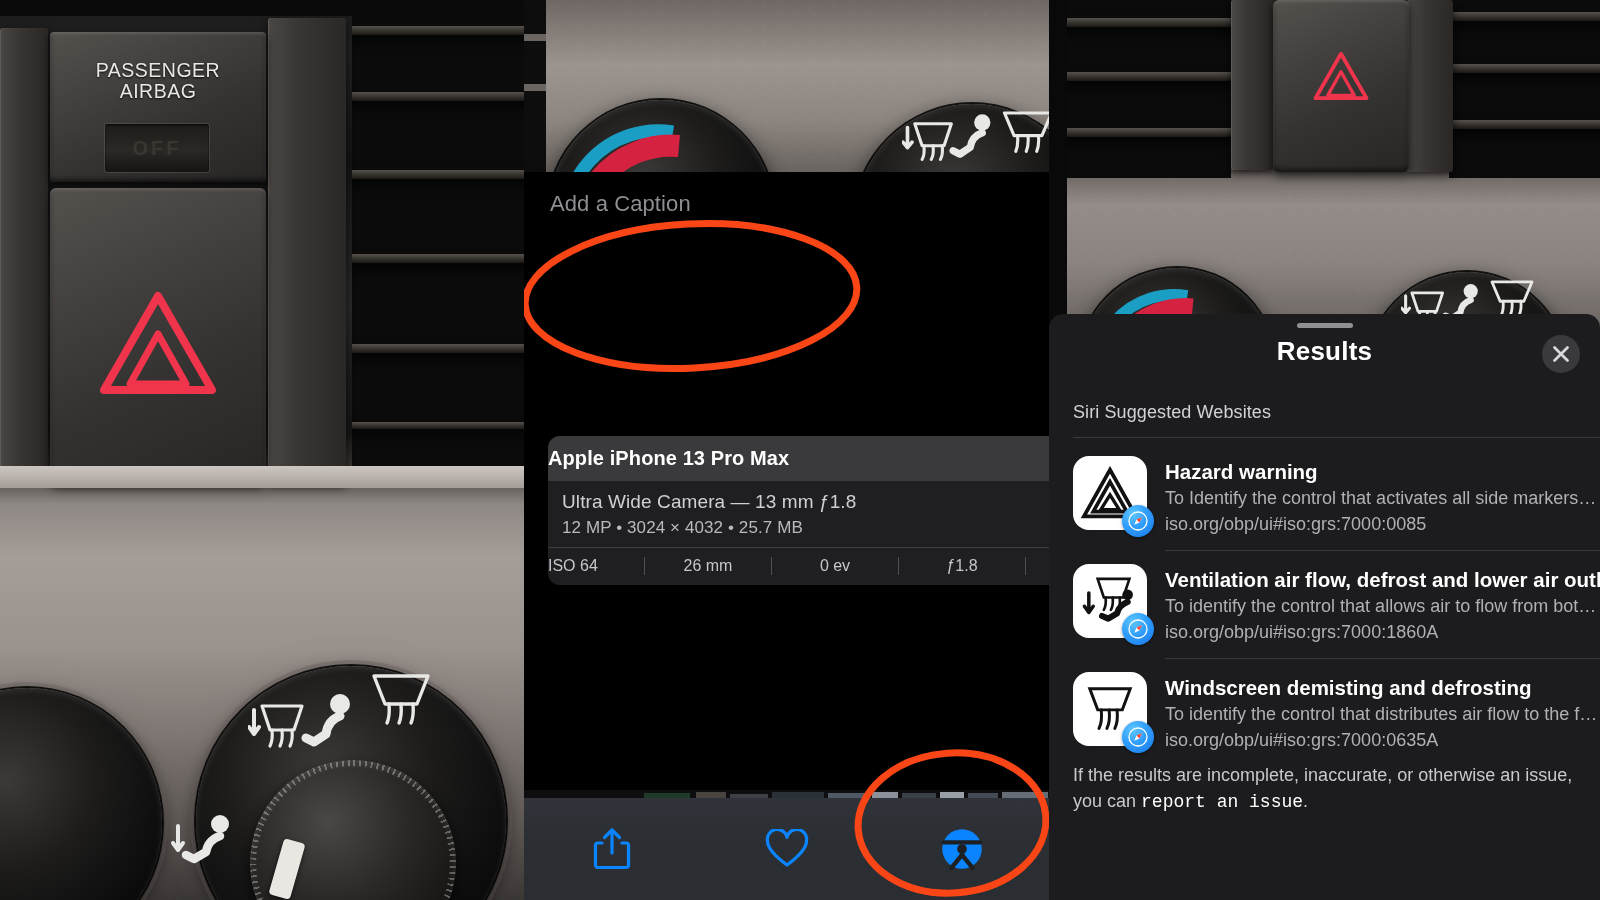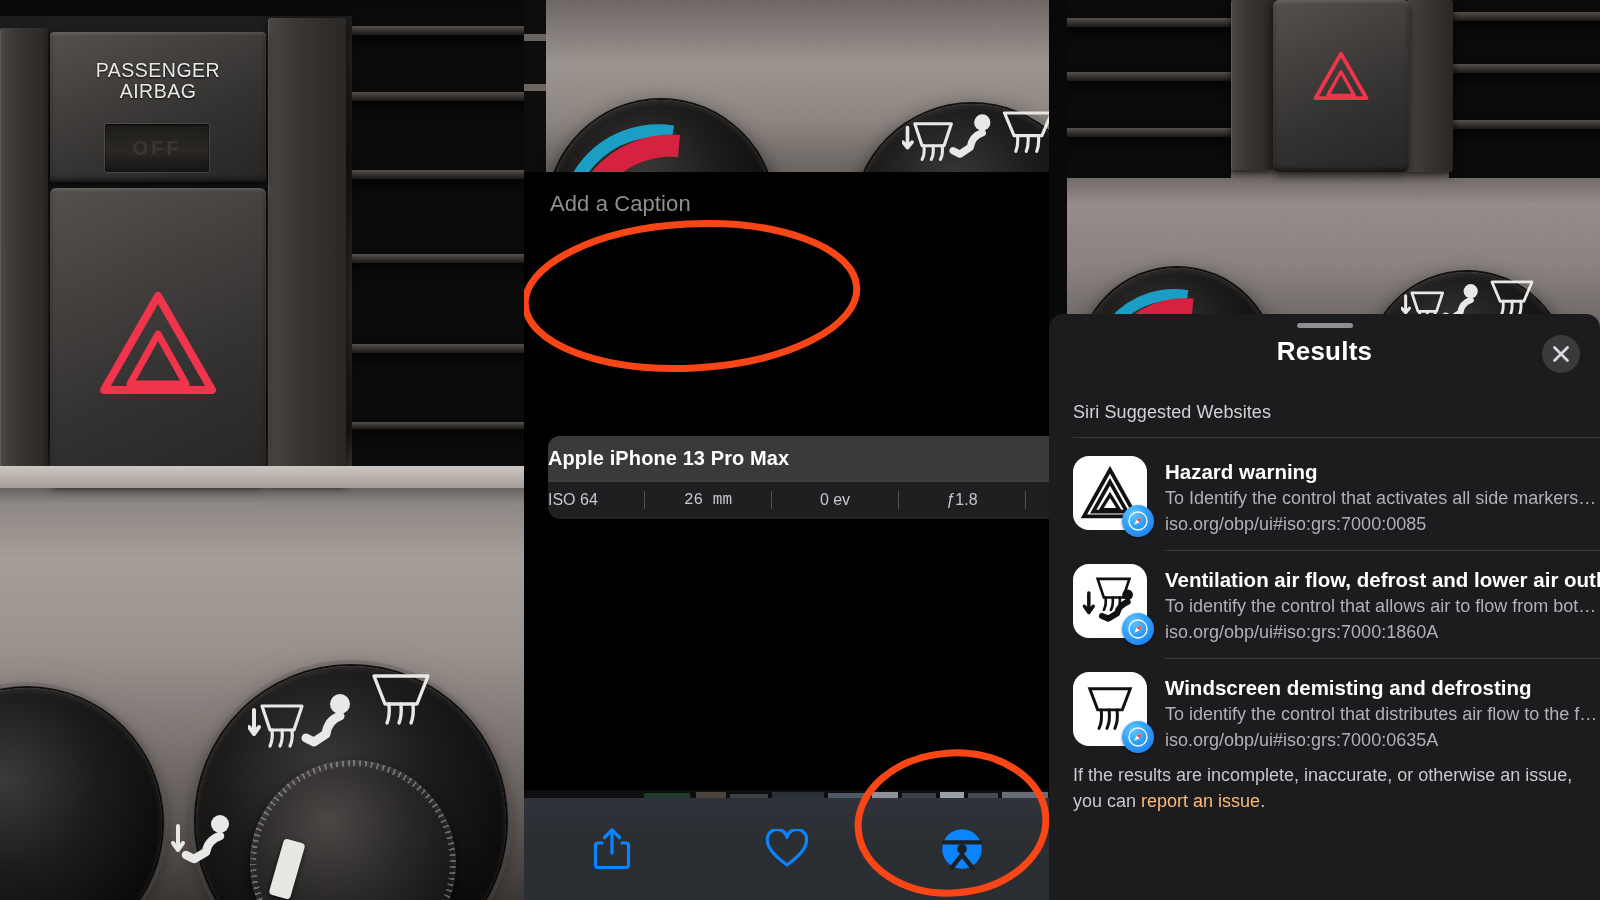--- a/index.html
+++ b/index.html
@@ -196,21 +196,21 @@
     display:flex; align-items:center; justify-content:center;
     box-shadow:0 1px 3px rgba(0,0,0,.45);
   }
   .res-title { position:absolute; color:#fff; font-size:20.5px; font-weight:700; white-space:nowrap; }
   .res-desc  { position:absolute; color:#b0b0b6; font-size:18px; white-space:nowrap; }
   .res-url   { position:absolute; color:#b0b0b6; font-size:18px; white-space:nowrap; }
 
   .footnote {
     position:absolute; color:#c8c8cd; font-size:18px; line-height:1.45;
   }
-  .footnote a { color:#fdba74; text-decoration:none; }
+  .footnote a { color:#ffffff; text-decoration:none;font-family:Liberation Mono, monospace; }
 
   
   .annot { position:absolute; pointer-events:none; }
   .annot ellipse { fill:none; stroke:#FA4616; }
 </style>
 </head>
 <body>
 
 <div class="stage">
 
@@ -318,24 +318,28 @@
       <div class="caption-placeholder" style="left:26px;top:19px;">Add a Caption</div>
     </div>
 
 
     <div class="redaction" style="left:10px;top:345px;width:335px;height:90px;border-radius:20px;"></div>
     <div class="redaction" style="left:0;top:338px;width:525px;height:98px;background:#131313;z-index:-1;"></div>
     <div class="redaction" style="left:6px;top:348px;width:340px;height:88px;border-radius:24px;"></div>
 
     <div class="exif-card" style="left:24px;top:436px;width:525px;">
       <div class="exif-head">Apple iPhone 13 Pro Max</div>
+      <div class="exif-body">
+        <div class="exif-line1">Ultra Wide Camera — 13 mm ƒ1.8</div>
+        <div class="exif-line2">12 MP  •  3024 × 4032  •  25.7 MB</div>
+      </div>
       <div class="exif-stats">
         <div class="exif-stat" style="width:96px;text-align:left;padding-left:0;">ISO 64</div>
         <div class="exif-sep"></div>
-        <div class="exif-stat" style="width:126px;font-family:Liberation Mono, monospace;">26 mm</div>
+        <div class="exif-stat" style="width:126px;">26 mm</div>
         <div class="exif-sep"></div>
         <div class="exif-stat" style="width:126px;">0 ev</div>
         <div class="exif-sep"></div>
         <div class="exif-stat" style="width:126px;">ƒ1.8</div>
         <div class="exif-sep"></div>
       </div>
     </div>
 
     <div style="position:absolute;left:0;top:596px;width:525px;height:202px;background:#000;"></div>
 

